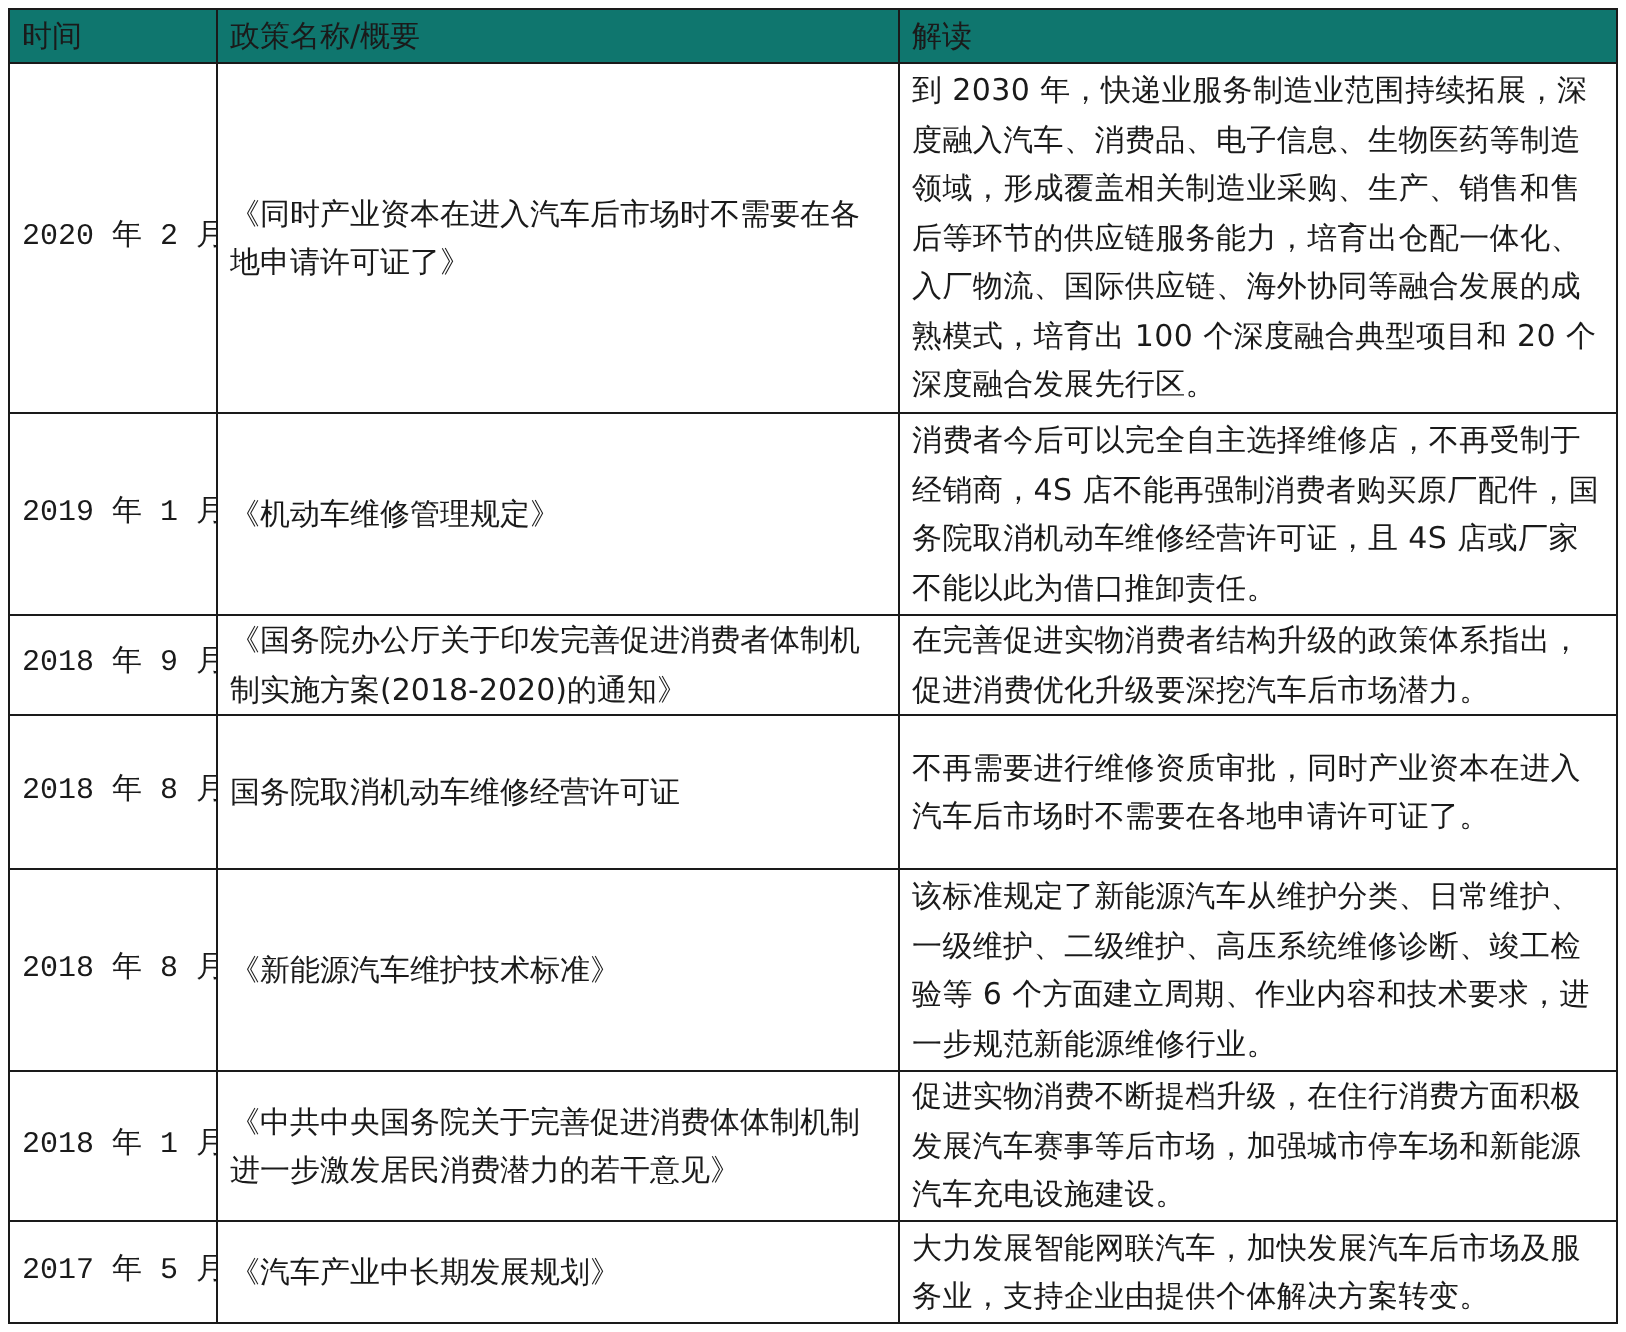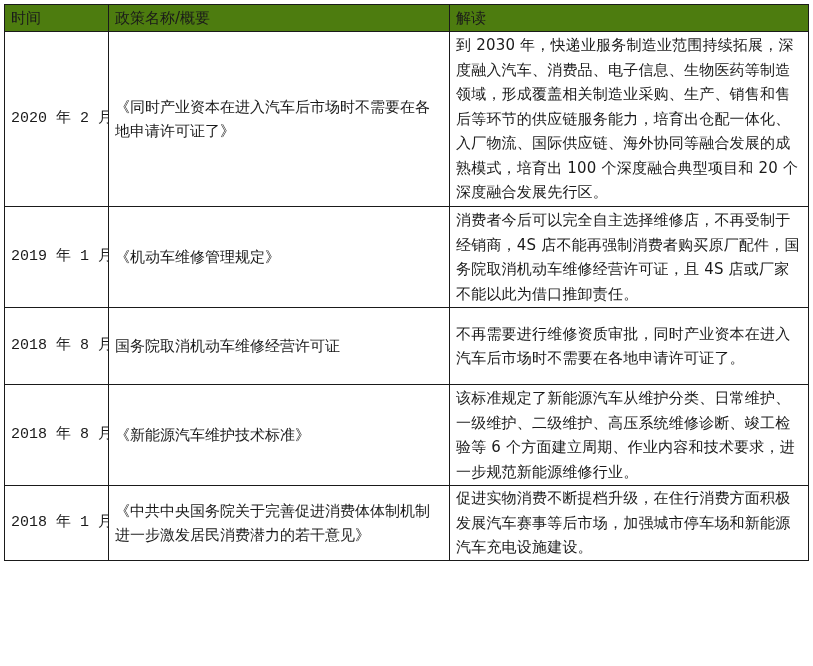--- a/index.html
+++ b/index.html
@@ -3,21 +3,21 @@
   <meta charset="utf-8">
   <style>
     html, body { margin: 0; padding: 0; background: #ffffff; }
     body { width: 813px; height: 666px; position: relative; overflow: hidden;
       font-family: "DejaVu Sans", "Liberation Sans", sans-serif; color: #1a1a1a; }
     table.policy { position: absolute; left: 4px; top: 4px; border-collapse: collapse;
       table-layout: fixed; width: 804px; }
     table.policy td, table.policy th { border: 1.5px solid #1a1a1a; padding: 0 6px;
       font-size: 15px; line-height: 24.5px; vertical-align: middle; text-align: left;
       font-weight: normal; overflow: hidden; }
-    table.policy th { background: #4d7c0f; height: 26px; }
+    table.policy th { background: #0f766e; height: 26px; }
     col.c-time { width: 104px; }
     col.c-name { width: 341px; }
     col.c-read { width: 359px; }
     td.time { padding-left: 8px; white-space: nowrap; font-family: Liberation Mono, monospace; }
     td.read { letter-spacing: 0.2px; }
     b { font-weight: normal; }
     tr.r0 { height: 175px; }
     tr.r1 { height: 101px; }
     tr.r2 { height: 49px; }
     tr.r3 { height: 77px; }
@@ -45,29 +45,39 @@
     <tr class="r0">
       <td class="time">2020 年 2 月</td>
       <td>《同时产业资本在进入汽车后市场时不需要在各地申请许可证了》</td>
       <td class="read"><span>到 2030 年，快递业服务制造业范围持续拓展，深度融入汽车、消费品、电子信息、生物医药等制造领域，形成覆盖相关制造业采购、生产、销售和售后等环节的</span><b>供应链服务能力</b><span>，培育出仓配一体化、入厂物流、国际供应链、海外协同等融合发展的成熟模式，培育出 100 个深度融合典型项目和 20 个深度融合发展先行区。</span></td>
     </tr>
     <tr class="r1">
       <td class="time">2019 年 1 月</td>
       <td>《机动车维修管理规定》</td>
       <td class="read"><span>消费者今后可以完全</span><b>自主选择维修店</b><span>，不再受制于经销商，4S 店不能再强制消费者购买原厂配件，国务院取消机动车维修经营许可证，且 4S 店或厂家不能以此为借口推卸责任。</span></td>
     </tr>
+    <tr class="r2">
+      <td class="time">2018 年 9 月</td>
+      <td>《国务院办公厅关于印发完善促进消费者体制机制实施方案(2018-2020)的通知》</td>
+      <td class="read"><span>在完善促进实物消费者结构升级的政策体系指出，促进消费优化升级要</span><b>深挖汽车后市场潜力</b><span>。</span></td>
+    </tr>
     <tr class="r3">
       <td class="time">2018 年 8 月</td>
       <td>国务院取消机动车维修经营许可证</td>
       <td class="read"><span></span><b>不再需要进行维修资质审批</b><span>，同时产业资本在进入汽车后市场时不需要在各地申请许可证了。</span></td>
     </tr>
     <tr class="r4">
       <td class="time">2018 年 8 月</td>
       <td>《新能源汽车维护技术标准》</td>
       <td class="read"><span>该标准规定了新能源汽车从维护分类、日常维护、一级维护、二级维护、高压系统维修诊断、竣工检验等 6 个方面建立周期、作业内容和技术要求，</span><b>进一步规范新能源维修行业</b><span>。</span></td>
     </tr>
     <tr class="r5">
       <td class="time">2018 年 1 月</td>
       <td>《中共中央国务院关于完善促进消费体体制机制进一步激发居民消费潜力的若干意见》</td>
       <td class="read"><span>促进实物消费不断提档升级，在</span><b>住行消费方面</b><span>积极发展汽车赛事等后市场，加强城市停车场和新能源汽车充电设施建设。</span></td>
     </tr>
+    <tr class="r6">
+      <td class="time">2017 年 5 月</td>
+      <td>《汽车产业中长期发展规划》</td>
+      <td class="read"><span>大力发展</span><b>智能网联汽车</b><span>，加快发展汽车后市场及服务业，支持企业由提供个体解决方案转变。</span></td>
+    </tr>
   </tbody>
 </table>
 
 </body></html>

